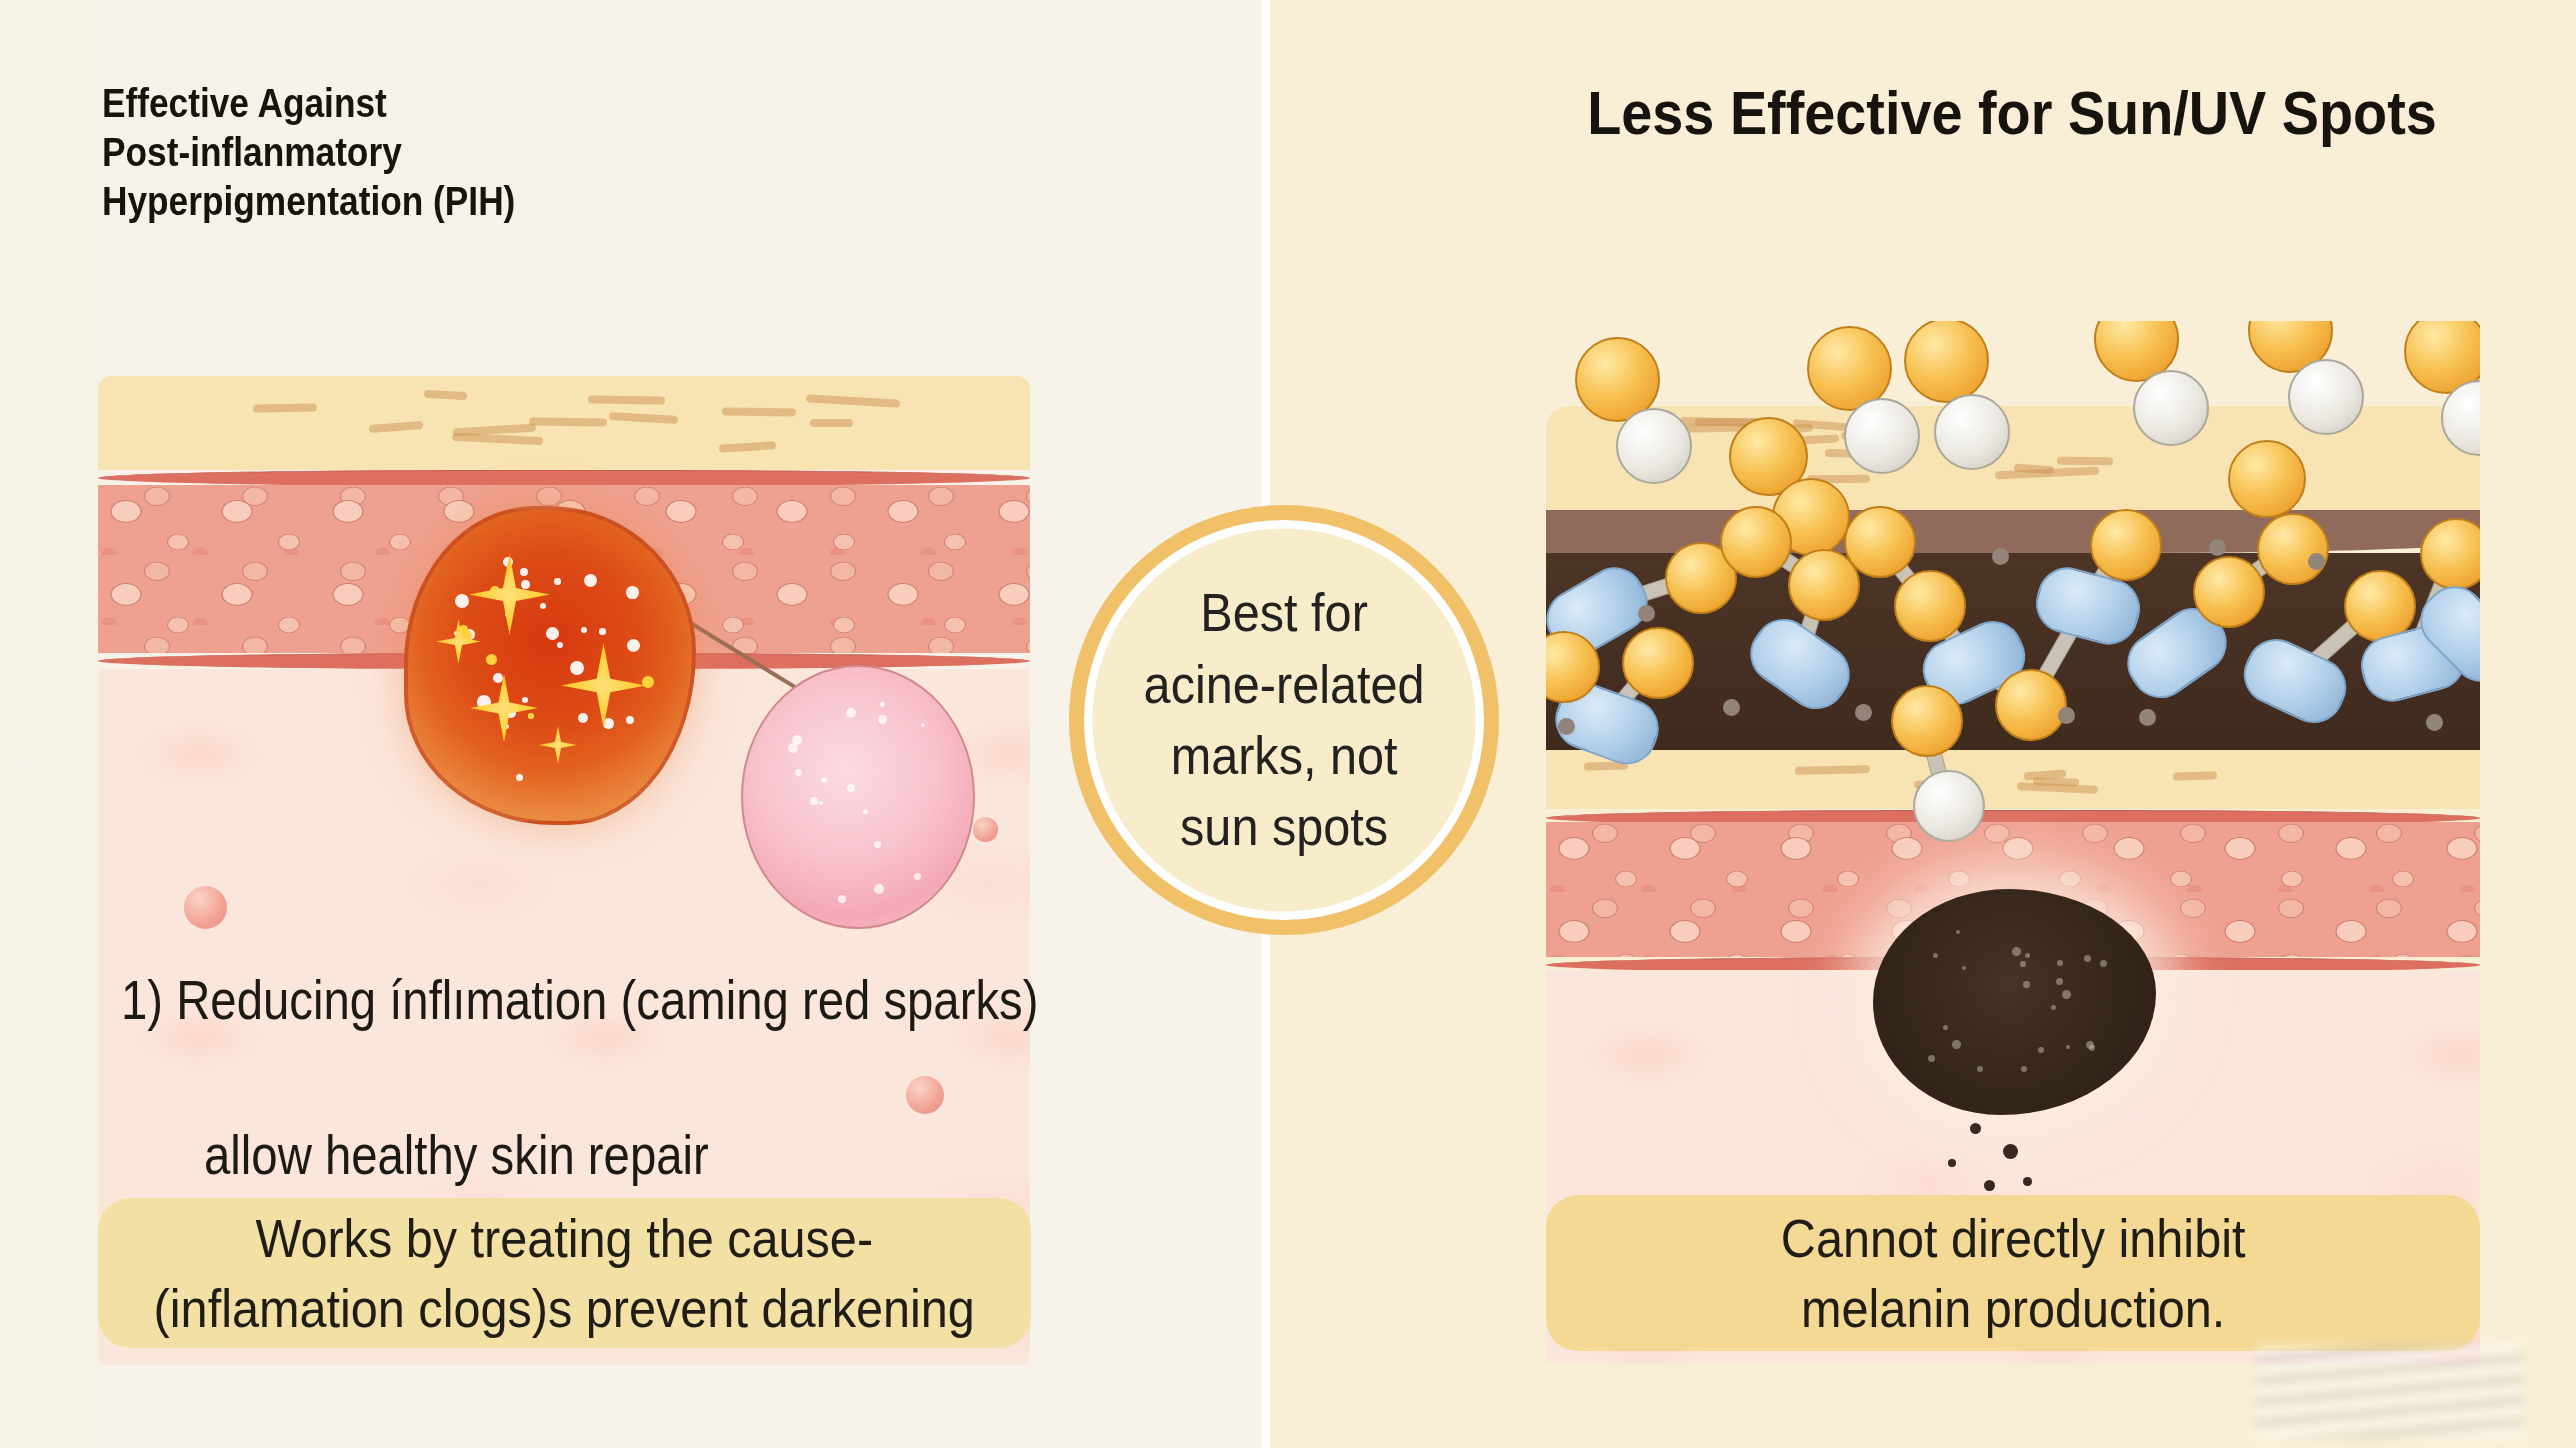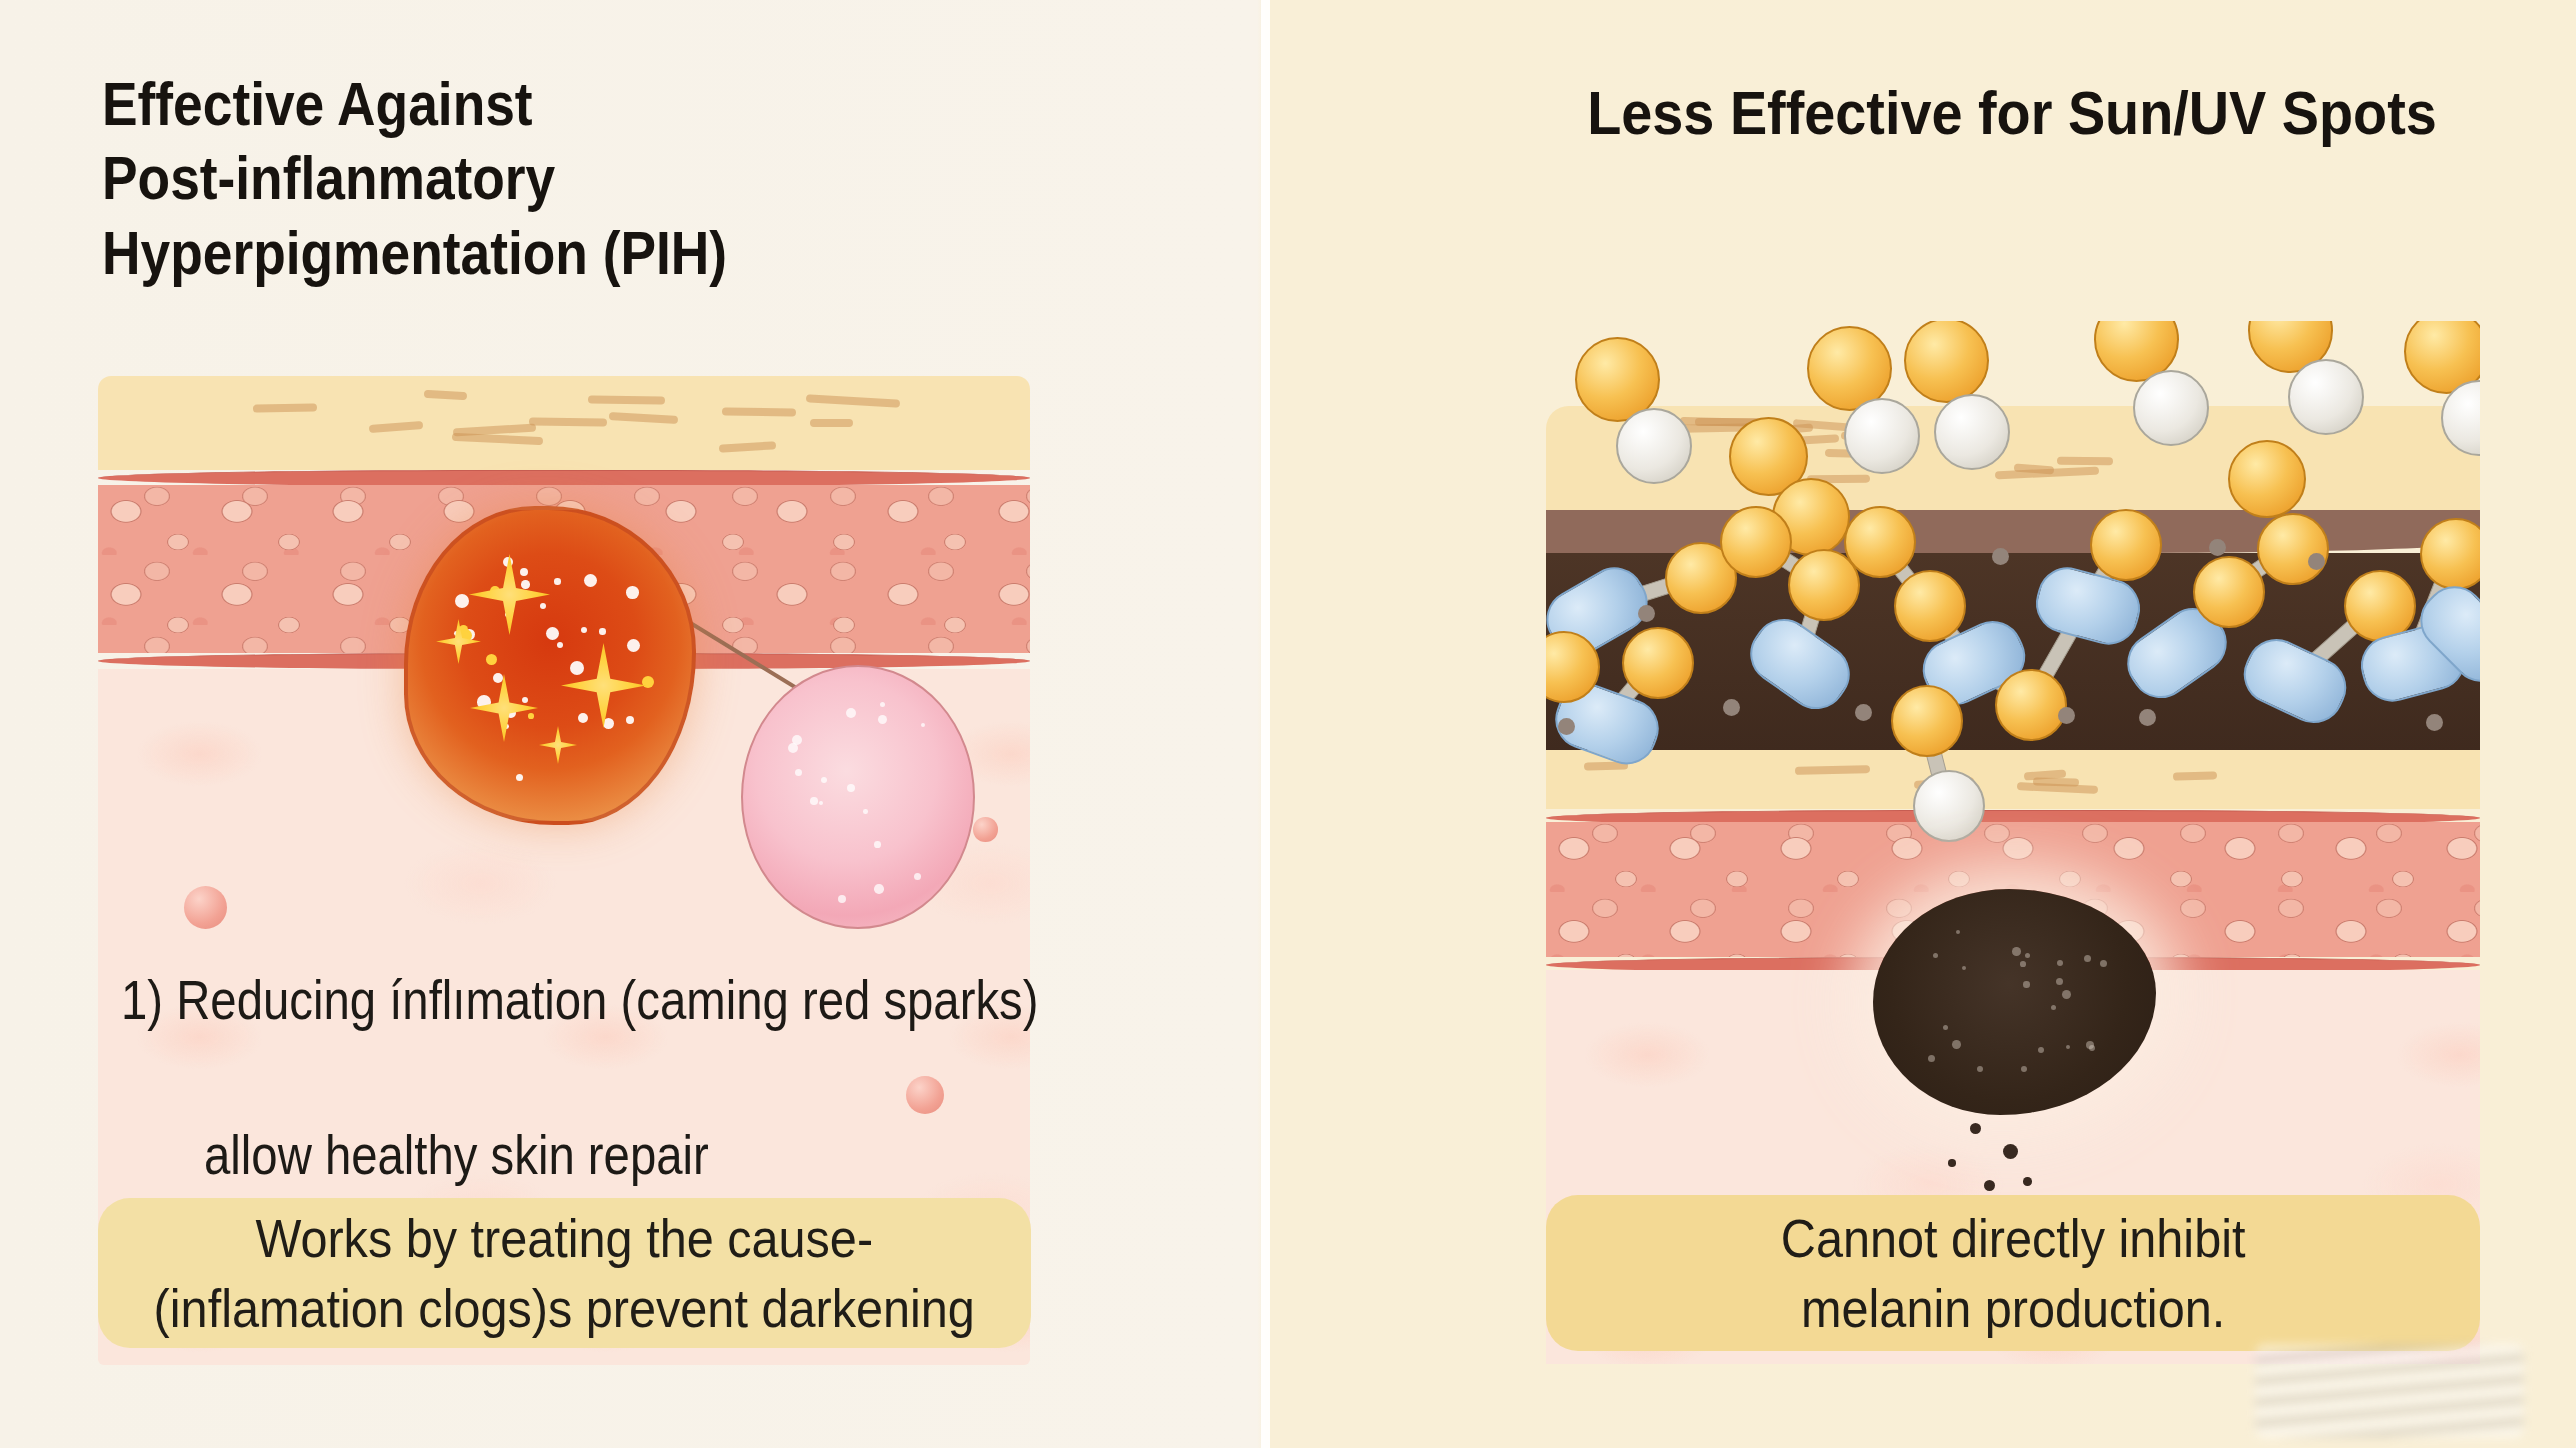--- a/index.html
+++ b/index.html
@@ -5,21 +5,21 @@
   html,body{margin:0;padding:0;background:#e8e4da;}
   #canvas{position:relative;width:2576px;height:1448px;overflow:hidden;
     font-family:"Liberation Sans","DejaVu Sans",sans-serif;
     background:linear-gradient(90deg,#f7f2e8 0%,#f8f3ea 48.8%,#f9efd7 49.2%,#f9efd6 100%);}
   .abs{position:absolute;}
   .condL{transform:scaleX(.86);transform-origin:left top;white-space:nowrap;}
   .condC{transform:scaleX(.9);transform-origin:center top;white-space:nowrap;}
   
   #divider{left:1261px;top:0;width:9.4px;height:1448px;background:rgba(255,255,255,.92);z-index:1;}
   
-  #left-title{left:102px;top:67px;font-size:62px;line-height:1.2;font-weight:700;color:#17130f;z-index:6;}
+  #left-title{left:102px;top:79px;font-size:41px;line-height:1.2;font-weight:700;color:#17130f;z-index:6;}
   #right-title-block{left:1540px;top:79px;width:944px;text-align:center;z-index:6;color:#17130f;}
   #right-title{font-size:62px;font-weight:700;line-height:1.1;}
   #right-sub{margin-top:13.2px;font-size:55px;font-weight:400;line-height:1.25;color:#1c1813;}
   
   #sun-badge{left:1076px;top:83px;width:377px;height:321px;z-index:5;}
   .sun-pill{position:absolute;left:36px;top:185px;width:306px;height:72px;background:#fff;
     border:3.8px solid #ef9320;border-radius:38px;display:flex;align-items:center;justify-content:center;}
   .sun-key{position:absolute;left:89px;top:251px;width:200px;height:68px;background:#fff;
     border:4.7px solid #ef9320;border-radius:19px;display:flex;align-items:center;justify-content:center;}
   .sun-txt1{font-size:52px;font-weight:700;color:#ee8d1a;}
@@ -99,20 +99,28 @@
     <div class="condL">Effective Against</div>
     <div class="condL">Post-inflanmatory</div>
     <div class="condL">Hyperpigmentation (PIH)</div>
   </div>
 
   <div id="right-title-block" class="abs">
     <div id="right-title" class="condC">Less Effective for Sun/UV Spots</div>
   </div>
 
 
+  <div id="center-circle" class="abs">
+    <div class="txt">
+      <div class="condC">Best for</div>
+      <div class="condC">acine-related</div>
+      <div class="condC">marks, not</div>
+      <div class="condC">sun spots</div>
+    </div>
+  </div>
 
   <div id="left-skin" class="abs">
     <div class="band creamband" id="l-cream" style="top:0;height:94px;border-radius:13.2px 13.2px 0 0;">
         <div class="dash" style="left: 431px; top: 42px; width: 78px; transform: rotate(0.901576deg);"></div>
         <div class="dash" style="left: 712px; top: 43px; width: 43px; transform: rotate(0.305055deg);"></div>
         <div class="dash" style="left: 511px; top: 38px; width: 69px; transform: rotate(3.43521deg);"></div>
         <div class="dash" style="left: 355px; top: 50px; width: 83px; transform: rotate(-3.39186deg);"></div>
         <div class="dash" style="left: 155px; top: 28px; width: 64px; transform: rotate(-1.23037deg);"></div>
         <div class="dash" style="left: 490px; top: 20px; width: 77px; transform: rotate(0.765388deg);"></div>
         <div class="dash" style="left: 354px; top: 59px; width: 91px; transform: rotate(2.68805deg);"></div>

